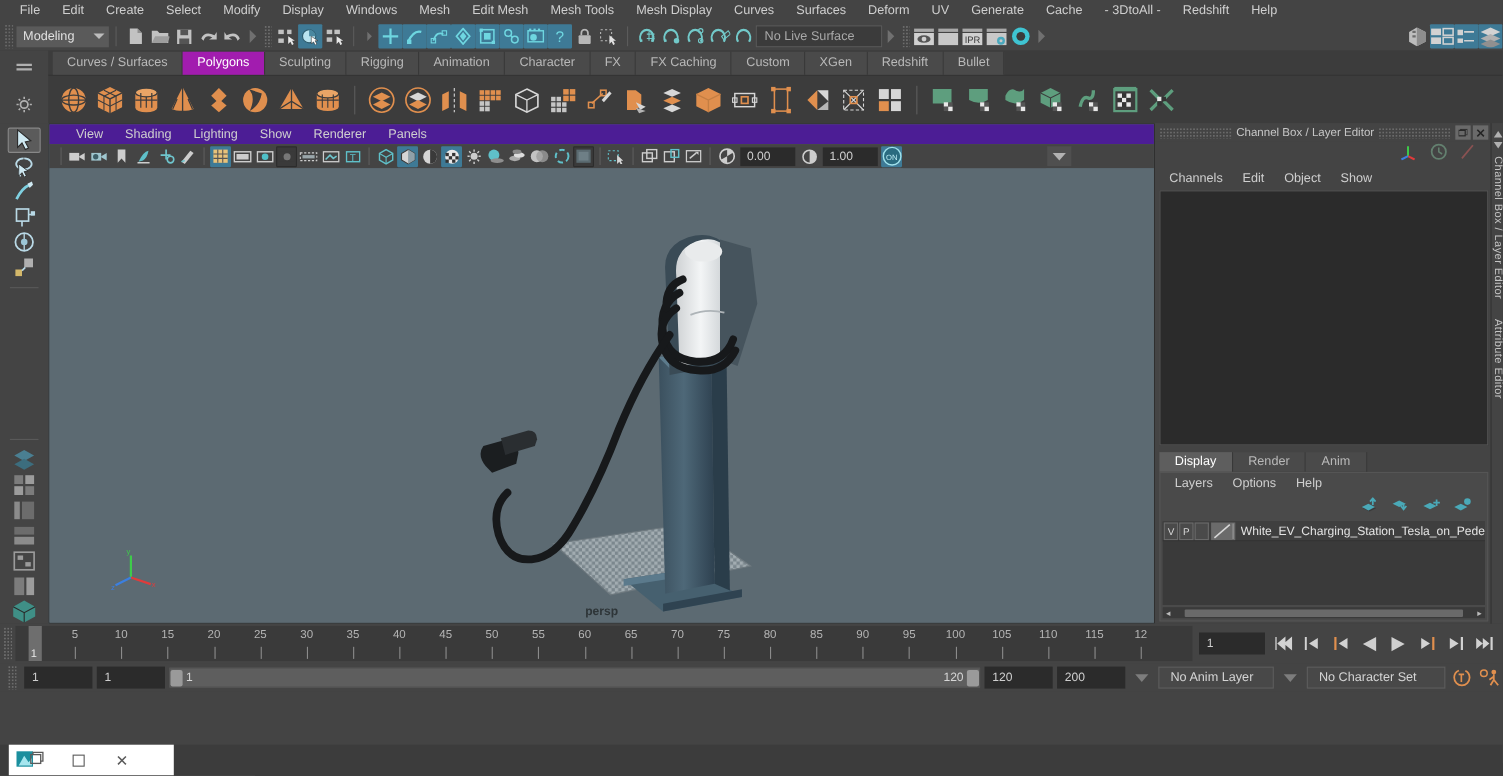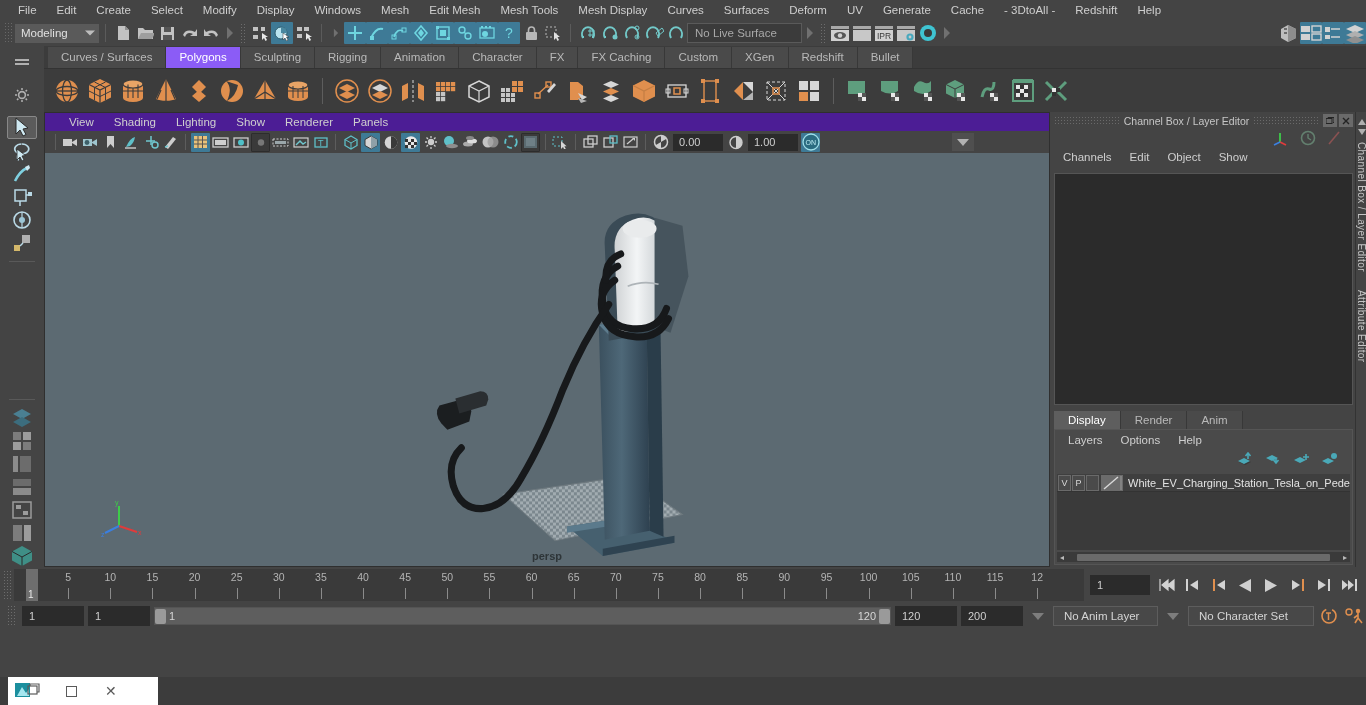--- a/index.html
+++ b/index.html
@@ -59,21 +59,21 @@
   
   .shelfwrap { display:flex; background:#3c3c3c; }
   .shelfleft { width:44px; background:#444; display:flex; flex-direction:column; align-items:center; padding-top:4px;}
   .shelfleft .hicon { margin-top:3px; }
   .shelfright { flex:1; }
   .shelftabs { height:22px; background:#3c3c3c; display:flex; align-items:flex-end; padding-left:4px; }
   .stab {
     font-size:11.5px; color:#b9b9b9; padding:3px 13px 4px; background:#4a4a4a;
     border-right:1px solid #383838; line-height:14px; cursor:default;
   }
-  .stab.active { background:#8b5cf6; color:#ffffff; }
+  .stab.active { background:#a21caf; color:#ffffff; }
   .shelfbar {
     height:44px; background:#3c3c3c; display:flex; align-items:center;
     padding-left:8px; gap:3px; border-top:1px solid #333;
   }
   .sh { width:30px;height:30px;display:flex;align-items:center;justify-content:center;cursor:default;}
   .shsep { width:1px;height:26px;background:#5d5d5d;margin:0 6px;}
 
   
   .mainrow { display:flex; height:455px; background:#444; }
   .toolbox {
@@ -108,21 +108,21 @@
   
   .rightpanel { width:316px; background:#444; display:flex; }
   .rpmain { flex:1; display:flex; flex-direction:column;}
   .rptitle { height:17px; display:flex; align-items:center; background:#444; }
   .dotfill { flex:1; height:10px;
     background-image:radial-gradient(#6a6a6a .8px,transparent .9px);background-size:3px 3px; margin:0 4px;}
   .rptitle .tx { font-size:10.5px; color:#c6c6c6; white-space:nowrap; }
   .winbtn { width:14px;height:13px;background:#6a6a6a;color:#242424;font-size:9px;
     display:flex;align-items:center;justify-content:center;margin-right:2px;cursor:default;}
   .rpicons { height:22px; display:flex; align-items:center; justify-content:flex-end; padding-right:14px; gap:11px;}
-  .rpmenu { height:22px; display:flex; align-items:flex-start; padding-left:4px;}
+  .rpmenu { height:22px; display:flex; align-items:center; padding-left:4px;}
   .rpmenu span { font-size:11.5px;color:#cfcfcf;padding:0 9px;cursor:default;}
   .chbox { margin:0 2px 0 4px; flex:1; background:#2b2b2b; border:1px solid #555;}
   .layertabs { height:21px; display:flex; align-items:flex-end; padding-left:4px;margin-top:3px;}
   .ltab { font-size:11.5px;color:#b9b9b9;padding:3px 14px;background:#4a4a4a;border-right:1px solid #383838;cursor:default;}
   .ltab.active{background:#5e5e5e;color:#fff;}
   .layerbody { margin:0 2px 2px 4px; background:#4a4a4a; border:1px solid #555;
     height:136px; display:flex;flex-direction:column;}
   .lmenu { height:20px;display:flex;align-items:center;padding-left:4px;}
   .lmenu span{font-size:11.5px;color:#cfcfcf;padding:0 9px;cursor:default;}
   .lbtns{height:22px;display:flex;align-items:center;justify-content:flex-end;gap:10px;padding-right:14px;}

